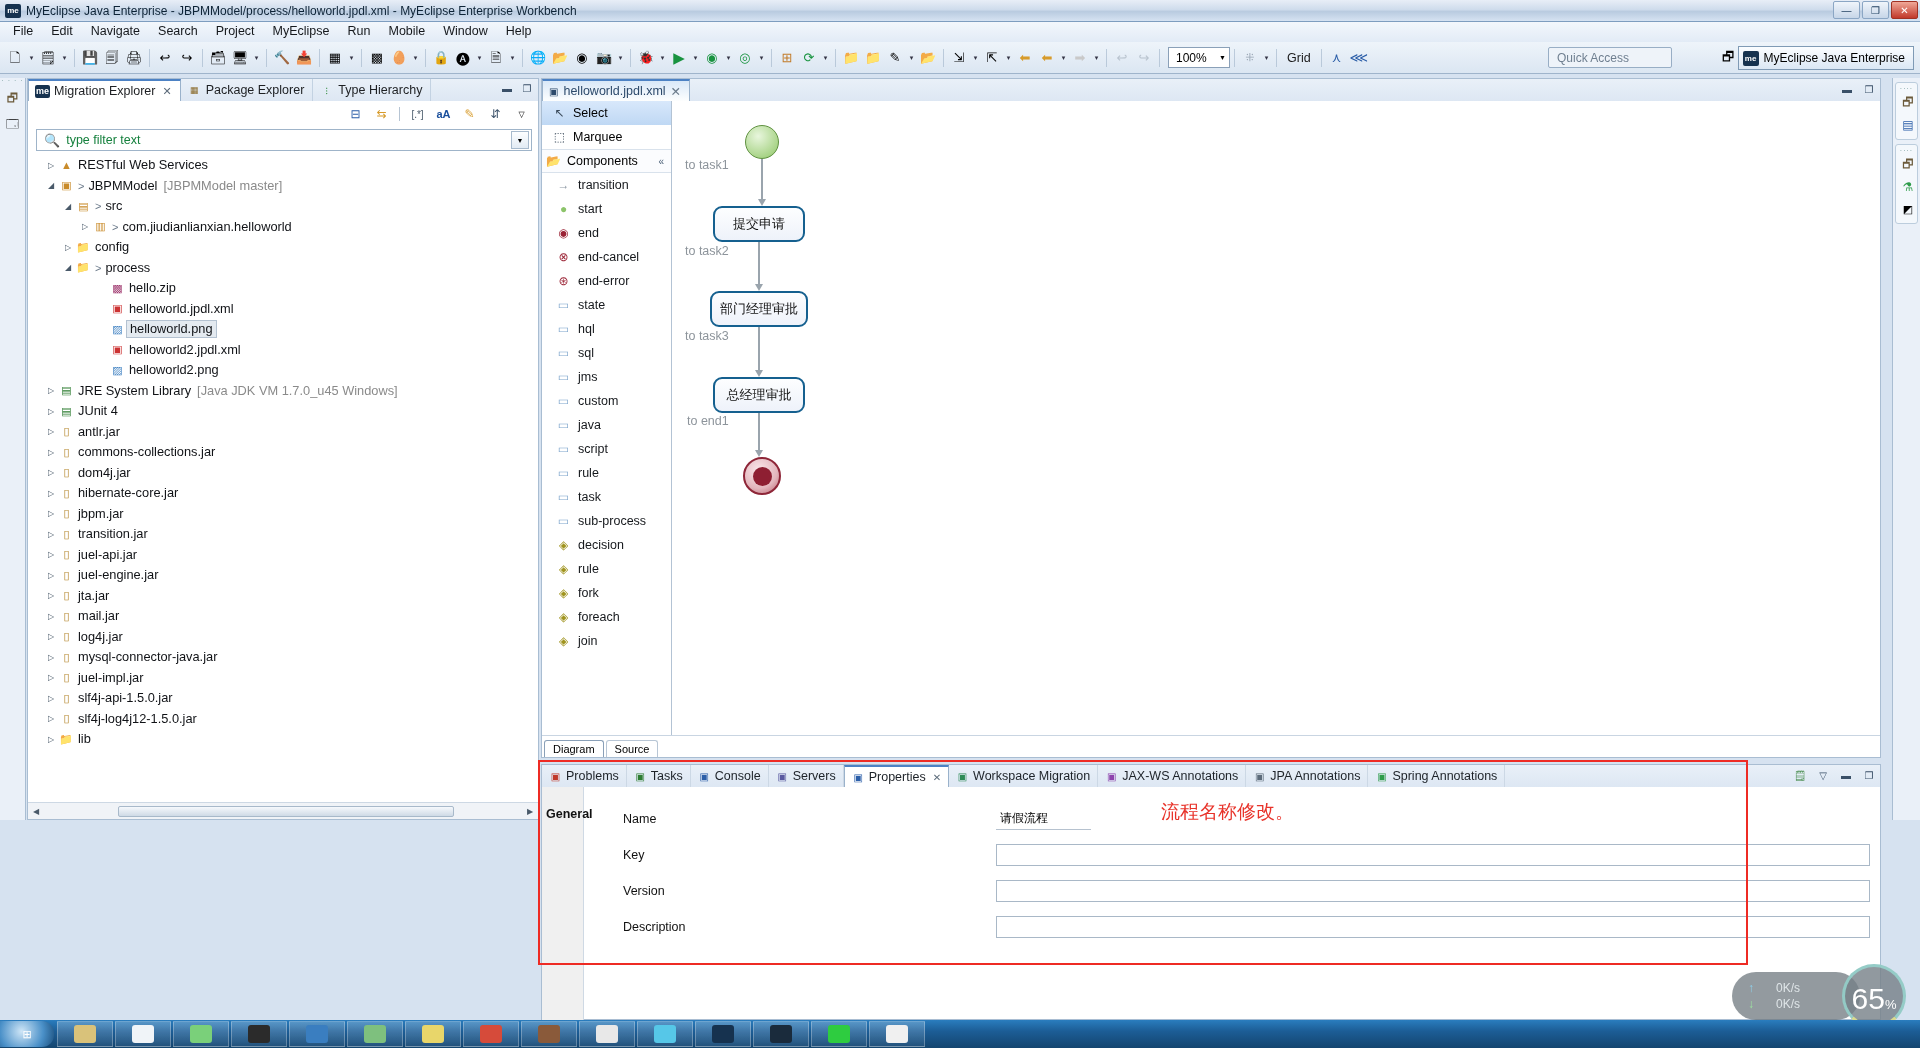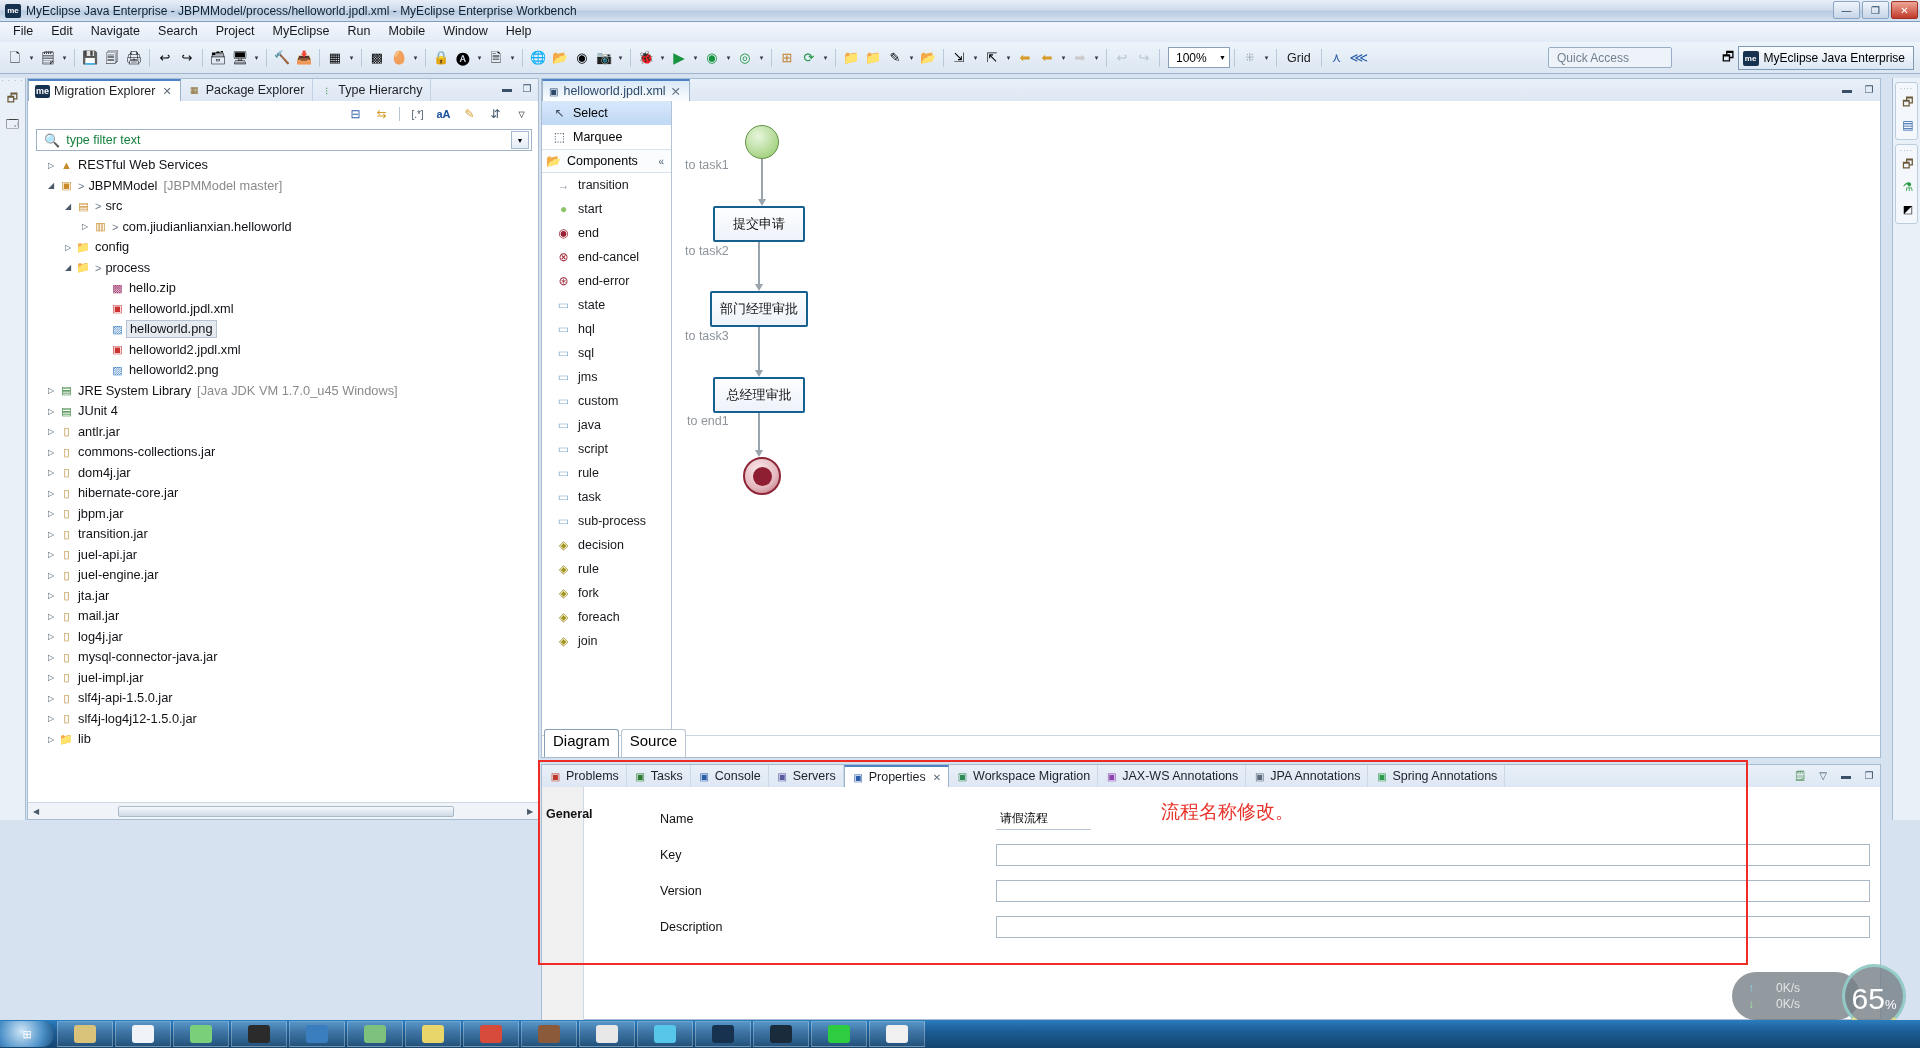--- a/index.html
+++ b/index.html
@@ -168,52 +168,52 @@
     background: radial-gradient(circle at 38% 32%, #e8f6dd, #a9d488 72%, #79b355 100%);
     border: 1.5px solid #5f9140;
   }
   .node-end {
     position:absolute; width:38px; height:38px; border-radius:50%;
     background: radial-gradient(circle at 40% 32%, #fae8ea, #e3b6bd 60%, #b9636f 100%);
     border: 2px solid #8e2638; display:flex; align-items:center; justify-content:center;
   }
   .node-end::after { content:""; width:19px; height:19px; border-radius:50%; background:#8e1f32; }
   .node-task {
-    position:absolute; height:36px; border: 2px solid #15608f; border-radius: 2px;
+    position:absolute; height:36px; border: 2px solid #15608f; border-radius: 9px;
     background: linear-gradient(to bottom,#fdfeff,#eef2fa);
     display:flex; align-items:center; justify-content:center;
     font-size: 13px; color:#111; font-family:"DejaVu Sans", sans-serif;
   }
   .arrow-line { position:absolute; width:1.5px; background:#9aa4ad; }
   .arrow-head { position:absolute; width:0;height:0; border-left:4.5px solid transparent; border-right:4.5px solid transparent; border-top:7px solid #9aa4ad; }
   .tr-label { position:absolute; font-size:12.5px; color:#8d949b; font-family:"Liberation Sans",sans-serif; }
 
   .bottomtabs {
     position:absolute; bottom:0; left:0; right:0; height:22px;
     background:#fff; border-top:1px solid #c9d5e2; display:flex; align-items:flex-end;
   }
-  .btab { font-size:15px; padding: 2px 8px 8px 8px; border:1px solid #b8c6d5; border-bottom:none;
+  .btab { font-size:11px; padding: 2px 8px 2px 8px; border:1px solid #b8c6d5; border-bottom:none;
     background:#fff; border-radius: 3px 3px 0 0; margin-left:2px; }
   .btab.active { background:#fff; border-color:#8aa0b8; }
 
   
   .propsview {
     position:absolute; left:541px; top:764px; width:1340px; height:256px;
     background:#fff; border:1px solid #a9bdd2;
   }
   .ptabbar { height:22px; background:linear-gradient(to bottom,#e9f0f8,#dde7f3); display:flex; position:relative; }
   .ptab { display:flex; align-items:center; gap:4px; padding:0 7px; font-size:12.5px; color:#1d2228; border-right:1px solid #ccd8e5;}
   .ptab.active { background:#fff; border-top:2px solid #4d82c4; border-left:1px solid #9ab2cb; border-right:1px solid #9ab2cb;}
   .pbtns { position:absolute; right:4px; top:3px; display:flex; gap:9px; }
   .propbody { display:flex; height:234px; }
   .proptabs { width:42px; border-right:1px solid #cfd9e4; background:#f0f0f0; padding-top:14px; }
   .proptab { font-size:12.5px; font-weight:bold; padding:6px 4px 0 4px; color:#111; }
   .propform { flex:1; position:relative; padding-top:14px; }
   .formrow { display:flex; align-items:center; height:36px; }
-  .flabel { width:412px; padding-left:76px; font-size:12.5px; color:#111; }
+  .flabel { width:412px; padding-left:39px; font-size:12.5px; color:#111; }
   .finput { flex:1; height:22px; border:1px solid #a9b8c7; background:#fff; margin-right:10px; font-size:12px;
      display:flex; align-items:center; padding-left:4px; font-family:"DejaVu Sans",sans-serif;}
   .finput.underline { border:none; border-bottom:1px solid #b6c2cf; width:95px; flex:none; }
   .annot { position:absolute; color:#e8332a; font-size:19px; font-family:"DejaVu Sans", sans-serif; }
   .redbox { position:absolute; border:2px solid #ee2b24; pointer-events:none; }
 
   
   .netspeed {
     position:absolute; right:60px; bottom:28px; width:128px; height:48px; border-radius:24px;
     background:rgba(105,115,122,.72); color:#dfe5e8; font-size:12px;

